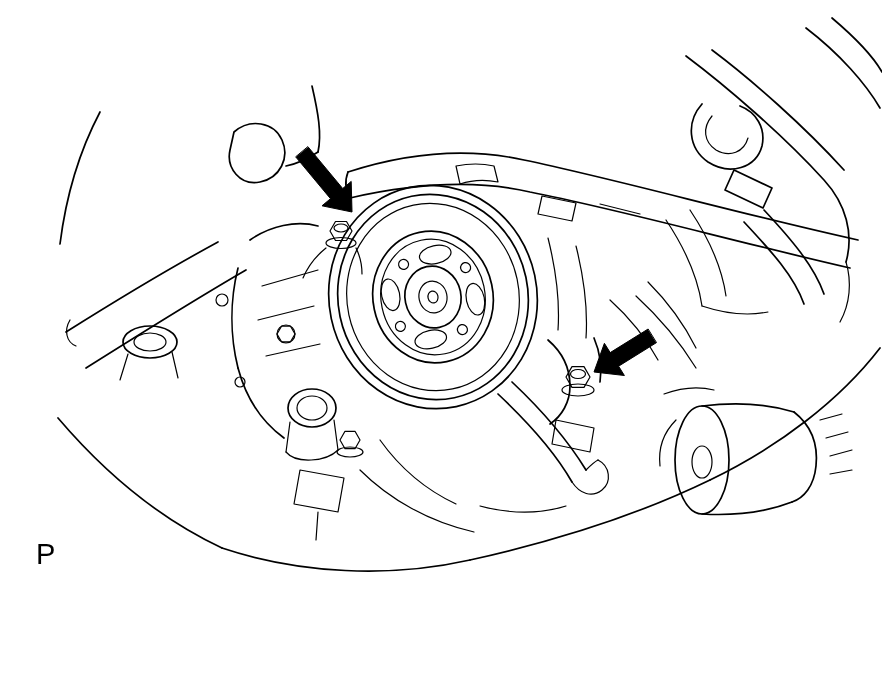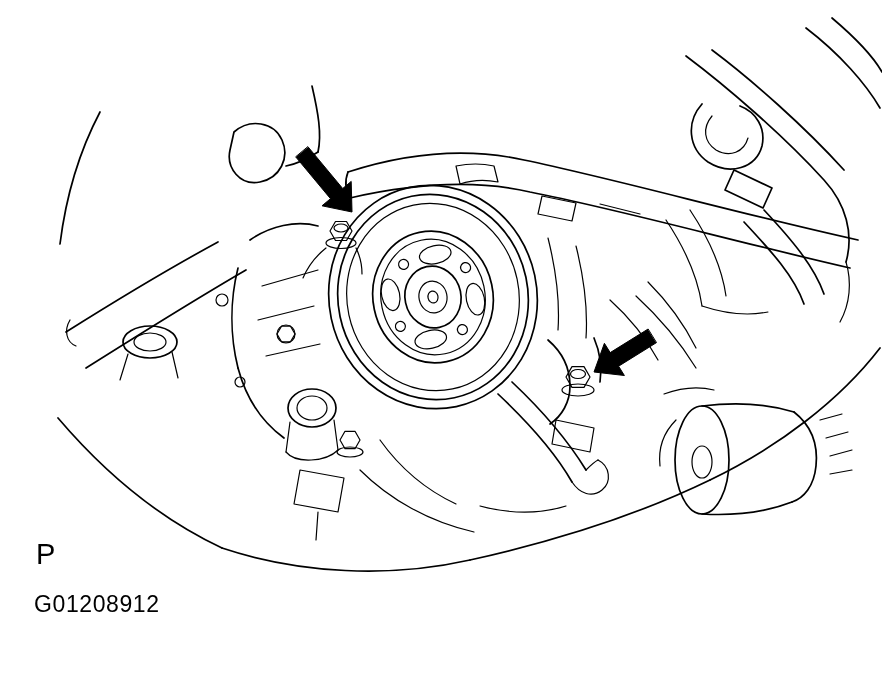--- a/index.html
+++ b/index.html
@@ -197,15 +197,14 @@
     <g>
       <polygon class="arrow" points="295.9,157.1 330.5,198.7 322,205.8 352,212 351.2,181.4 342.7,188.5 308.1,146.9"></polygon>
     </g>
     <g>
       <polygon class="arrow" points="647.8,329.2 610.2,352.6 604.4,343.3 594,372 624.4,375.5 618.6,366.2 656.2,342.8"></polygon>
     </g>
   </svg>
 
   <div class="figure-label">P</div>
 
-  <div class="figure-code">G01208912</div>
 
 </div>
 
 </body></html>

